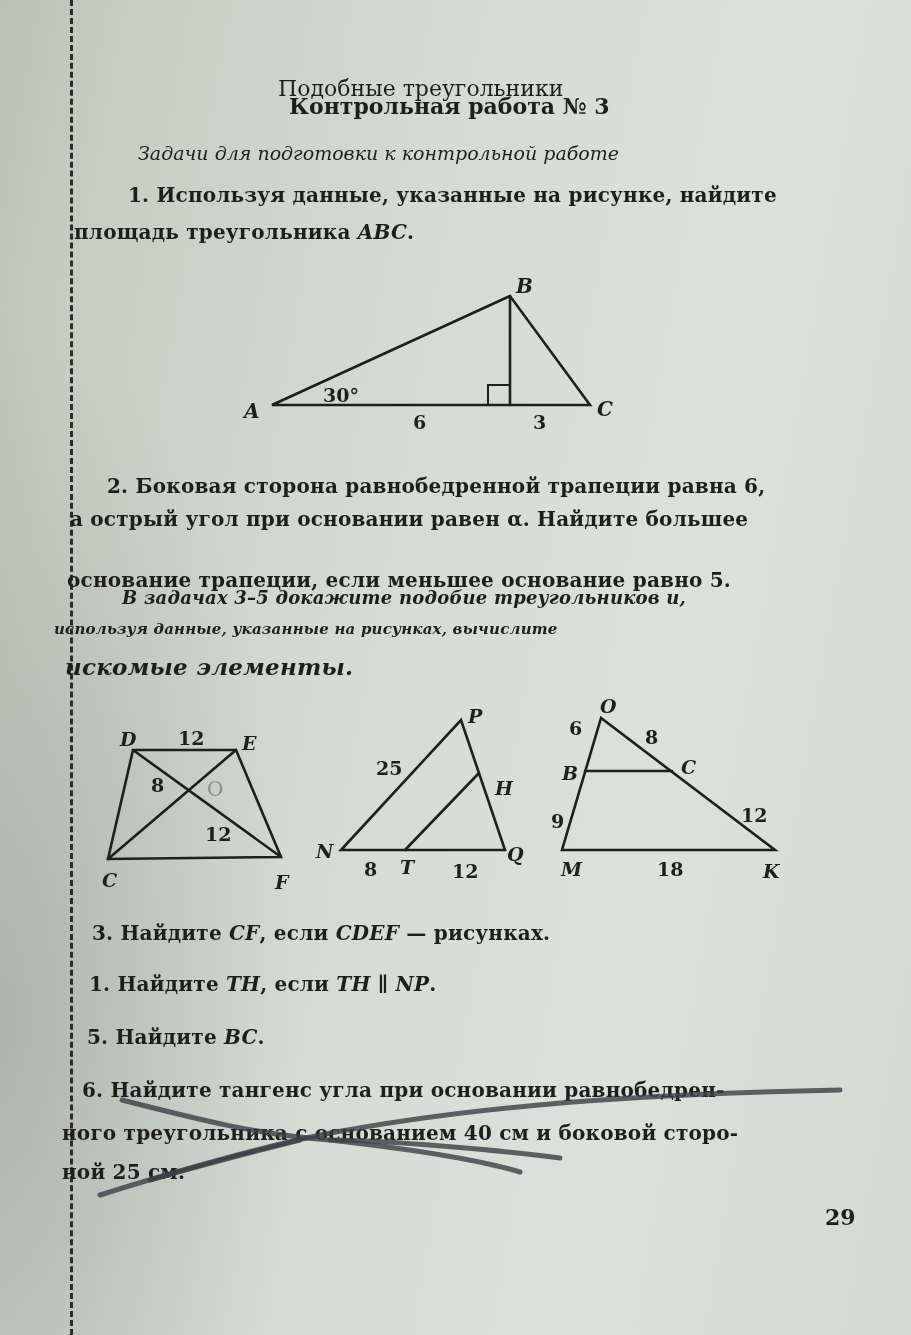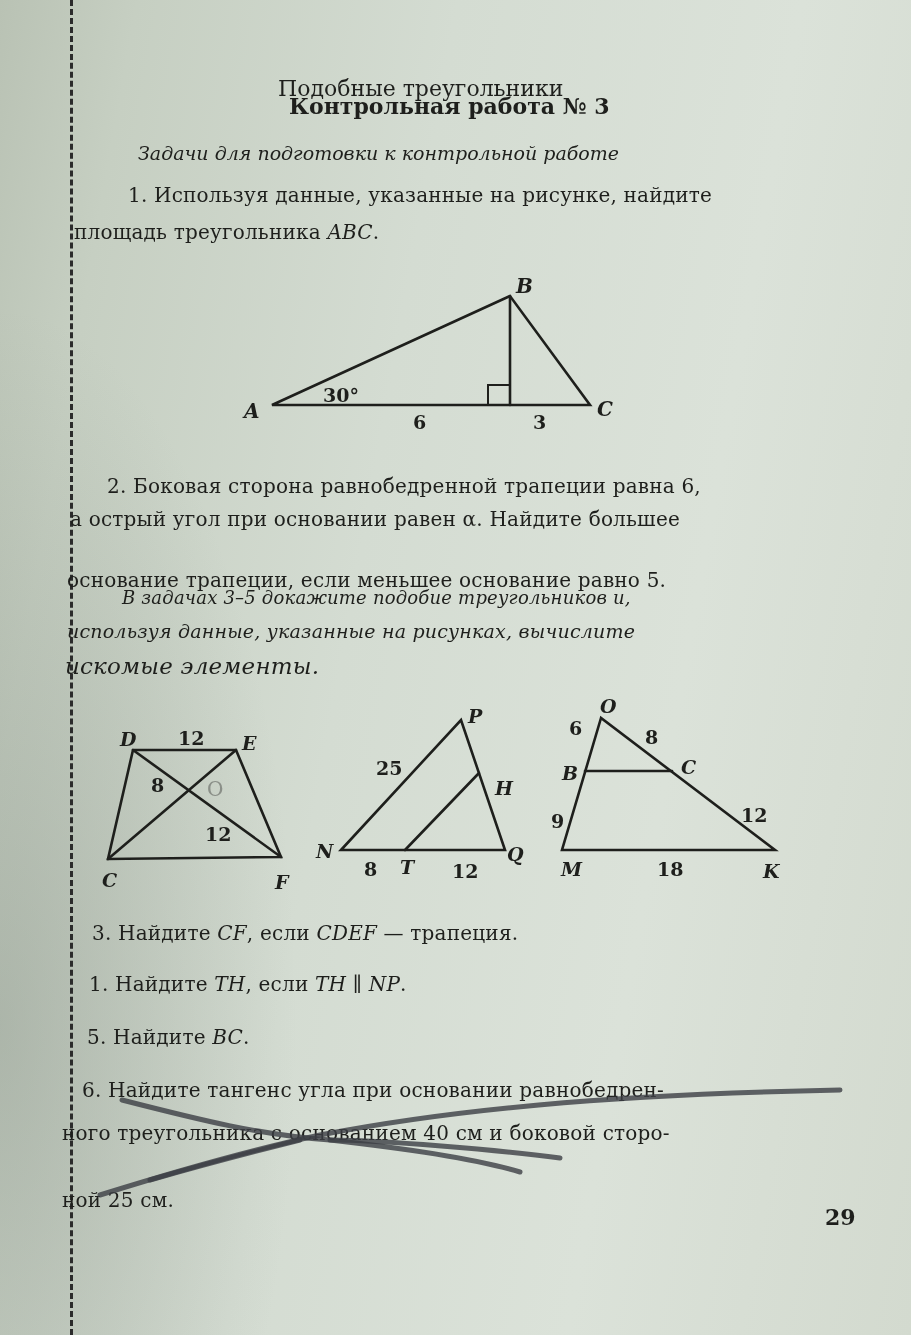--- a/index.html
+++ b/index.html
@@ -10,21 +10,21 @@
       color: #1e1f1c;
     }
     .shadow { position: absolute; left: 0; top: 300px; width: 300px; height: 1035px;
       background: radial-gradient(ellipse at 0% 70%, rgba(120,130,120,0.35), rgba(0,0,0,0) 70%); pointer-events:none; }
     .cutline { position: absolute; left: 70px; top: 0; height: 1335px; width: 0;
       border-left: 3px dashed #2b2b2b; }
     .t { position: absolute; white-space: nowrap; }
     .title1 { left: 278px; top: 40px; font-size: 22px; font-weight: normal; margin-top: 36px; }
     .title2 { left: 289px; top: 93px; font-size: 22px; font-weight: bold; }
     .subtitle { left: 138px; top: 142px; font-size: 19px; font-weight: normal; font-style: italic; }
-    .p { font-size: 20px; font-weight: normal; letter-spacing: 0.2px; }
+    .p { font-size: 20px; font-weight: bold; letter-spacing: 0.2px; }
     .it { font-style: italic; }
     .pagenum { left: 825px; top: 1204px; font-size: 22px; font-weight: bold; }
     svg { position: absolute; overflow: visible; }
     svg text { font-family: "DejaVu Serif", serif; font-weight: bold; fill: #1e1f1c; }
     svg line, svg polyline, svg polygon { stroke: #1e1f1c; stroke-width: 2.6; fill: none; stroke-linecap: round; }
     .scribble { position: absolute; left: 0; top: 0; width: 911px; height: 1335px; }
     .scribble path { stroke: #3c3e45; stroke-width: 5; fill: none; opacity: 0.8; stroke-linecap: round; }
   </style>
 </head>
 <body>
@@ -49,21 +49,21 @@
   <text x="323" y="402" font-size="19">30°</text>
   <text x="413" y="429" font-size="19">6</text>
   <text x="533" y="429" font-size="19">3</text>
 </svg>
 
 <div class="t p" style="left:107px; top:474px;">2. Боковая сторона равнобедренной трапеции равна 6,</div>
 <div class="t p" style="left:70px; top:507px;">а острый угол при основании равен α. Найдите большее</div>
 <div class="t p" style="left:67px; top:568px;">основание трапеции, если меньшее основание равно 5.</div>
 
 <div class="t p it" style="left:122px; top:587px; font-size:18px;">В задачах 3–5 докажите подобие треугольников и,</div>
-<div class="t p it" style="left:67px; top:620px; font-size:19px;">используя данные, указанные на рисунках, вычислите</div>
+<div class="t p it" style="left:54px; top:620px; font-size:15px;">используя данные, указанные на рисунках, вычислите</div>
 <div class="t p it" style="left:65px; top:653px; font-size:23px;">искомые элементы.</div>
 
 <svg style="left:0; top:0;" width="911" height="1335">
   <polygon points="133,750 236,750 281,857 108,859"></polygon>
   <line x1="133" y1="750" x2="281" y2="857"></line>
   <line x1="236" y1="750" x2="108" y2="859"></line>
   <text x="120" y="746" font-size="19" font-style="italic">D</text>
   <text x="242" y="750" font-size="19" font-style="italic">E</text>
   <text x="102" y="887" font-size="19" font-style="italic">C</text>
   <text x="275" y="889" font-size="19" font-style="italic">F</text>
@@ -94,27 +94,27 @@
   <text x="681" y="774" font-size="19" font-style="italic">C</text>
   <text x="561" y="876" font-size="19" font-style="italic">M</text>
   <text x="763" y="878" font-size="19" font-style="italic">K</text>
   <text x="569" y="735" font-size="19">6</text>
   <text x="645" y="744" font-size="19">8</text>
   <text x="551" y="828" font-size="19">9</text>
   <text x="741" y="822" font-size="19">12</text>
   <text x="657" y="876" font-size="19">18</text>
 </svg>
 
-<div class="t p" style="left:92px; top:921px;"><span>3. Найдите </span><span class="it">CF</span><span>, если </span><span class="it">CDEF</span><span> — трапеция.</span></div>
+<div class="t p" style="left:92px; top:921px;"><span>3. Найдите </span><span class="it">CF</span><span>, если </span><span class="it">CDEF</span><span> — рисунках.</span></div>
 <div class="t p" style="left:89px; top:972px;"><span>1. Найдите </span><span class="it">TH</span><span>, если </span><span class="it">TH ∥ NP</span><span>.</span></div>
 <div class="t p" style="left:87px; top:1025px;"><span>5. Найдите </span><span class="it">BC</span><span>.</span></div>
 
 <div class="t p" style="left:82px; top:1078px;">6. Найдите тангенс угла при основании равнобедрен-</div>
 <div class="t p" style="left:62px; top:1121px;">ного треугольника с основанием 40 см и боковой сторо-</div>
-<div class="t p" style="left:62px; top:1160px;margin-top:28px;">ной 25 см.</div>
+<div class="t p" style="left:62px; top:1160px;">ной 25 см.</div>
 
 <svg class="scribble">
   <path d="M122,1100 C200,1120 260,1135 330,1140 C420,1150 480,1160 520,1172"></path>
   <path d="M330,1140 C380,1140 500,1150 560,1158"></path>
   <path d="M100,1195 C180,1170 250,1150 320,1135 C450,1110 600,1095 840,1090"></path>
   <path d="M150,1180 C220,1160 260,1150 300,1140"></path>
 </svg>
 
 <div class="t pagenum">29</div>
 

